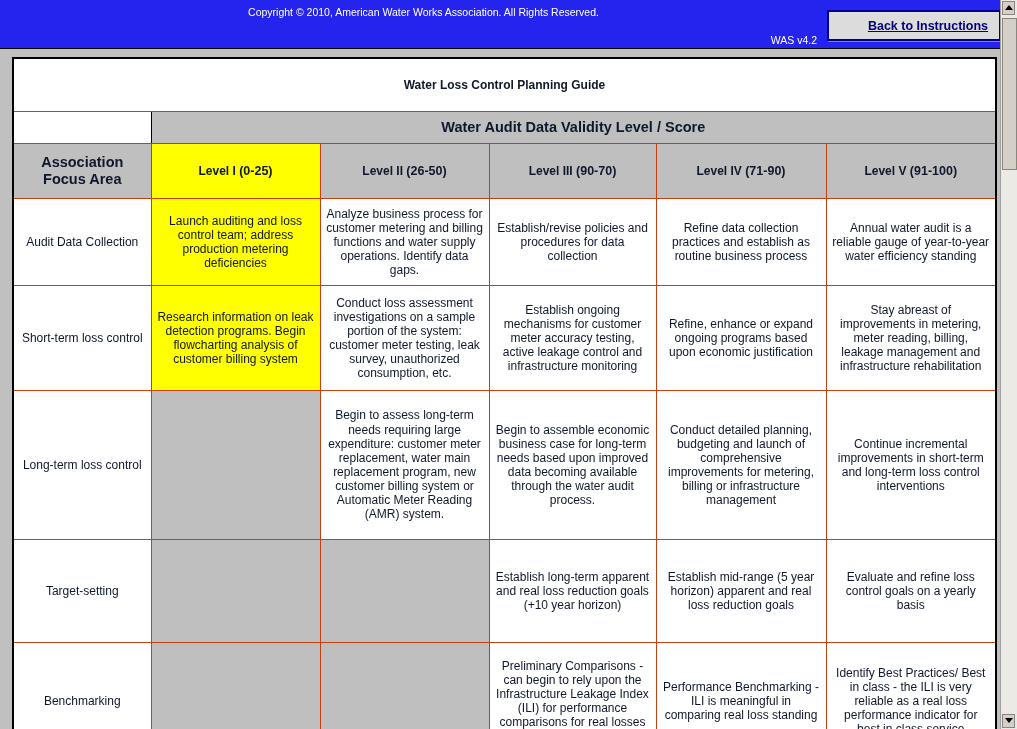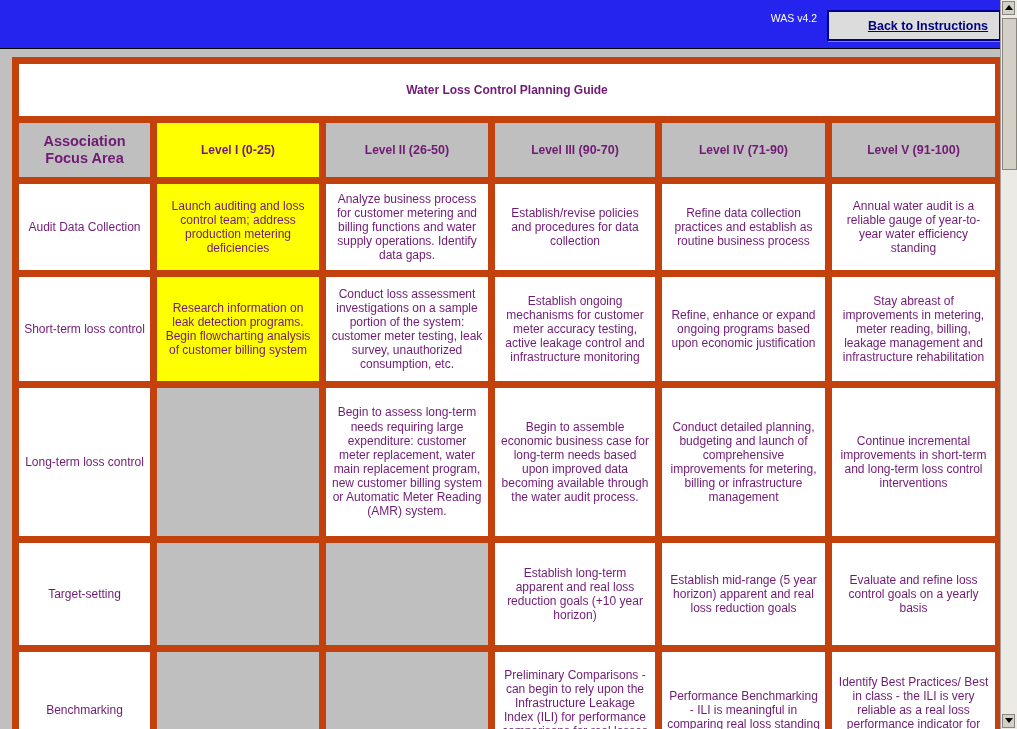--- a/index.html
+++ b/index.html
@@ -40,21 +40,21 @@
     text-align: center;
     color: #ffffff;
     font-size: 10.5px;
     padding-top: 6px;
     padding-right: 170px;
     white-space: nowrap;
   }
   .header-version {
     position: absolute;
     right: 200px;
-    top: 12px;
+    top: 34px;
     color: #ffffff;
     font-size: 10.5px;
     white-space: nowrap;
   }
   .back-btn {
     position: absolute;
     right: 16px;
     top: 10px;
     width: 170px;
     height: 27px;
@@ -80,25 +80,25 @@
     box-sizing: border-box;
   }
   table.guide {
     border-collapse: collapse;
     width: 983px;
     table-layout: fixed;
     background: #ffffff;
     border: 2px solid #000;
   }
   table.guide td {
-    border: 7px solid #c2410c;
+    border: 1px solid #c2410c;
     vertical-align: middle;
     text-align: center;
     font-size: 12px;
-    color: #701a75;
+    color: #0f172a;
     padding: 4px 5px;
     line-height: 1.18;
   }
   .title-row td {
     height: 44px;
     font-size: 19px;
     font-weight: bold;
     background: #ffffff;
   }
   .validity-row .blank-cell {
@@ -183,20 +183,21 @@
     border-left: 4px solid transparent;
     border-right: 4px solid transparent;
   }
   .arrow.up .tri { border-bottom: 5px solid #000; }
   .arrow.down .tri { border-top: 5px solid #000; }
 </style>
 </head>
 <body>
 
 <div class="header">
+  <div class="header-copy">Copyright © 2010, American Water Works Association. All Rights Reserved.</div>
   <div class="header-version">WAS v4.2</div>
   <div class="back-btn">
     <span>Back to Instructions</span>
   </div>
 </div>
 
 <div class="sheet-wrap">
   <table class="guide">
     <colgroup>
       <col style="width:138px">
@@ -205,20 +206,24 @@
       <col style="width:167px">
       <col style="width:170px">
       <col style="width:170px">
     </colgroup>
 
     <tbody>
         <tr class="title-row">
       <td colspan="6">Water Loss Control Planning Guide</td>
     </tr>
 
+    <tr class="validity-row">
+      <td class="blank-cell"></td>
+      <td class="validity-head" colspan="5">Water Audit Data Validity Level / Score</td>
+    </tr>
 
     <tr class="levels-row">
       <td class="focus-head">
         <div>Association</div>
         <div>Focus Area</div>
       </td>
       <td class="lvl lvl-1">
         <span>Level I</span>
         <span class="rng">(0-25)</span>
       </td>

